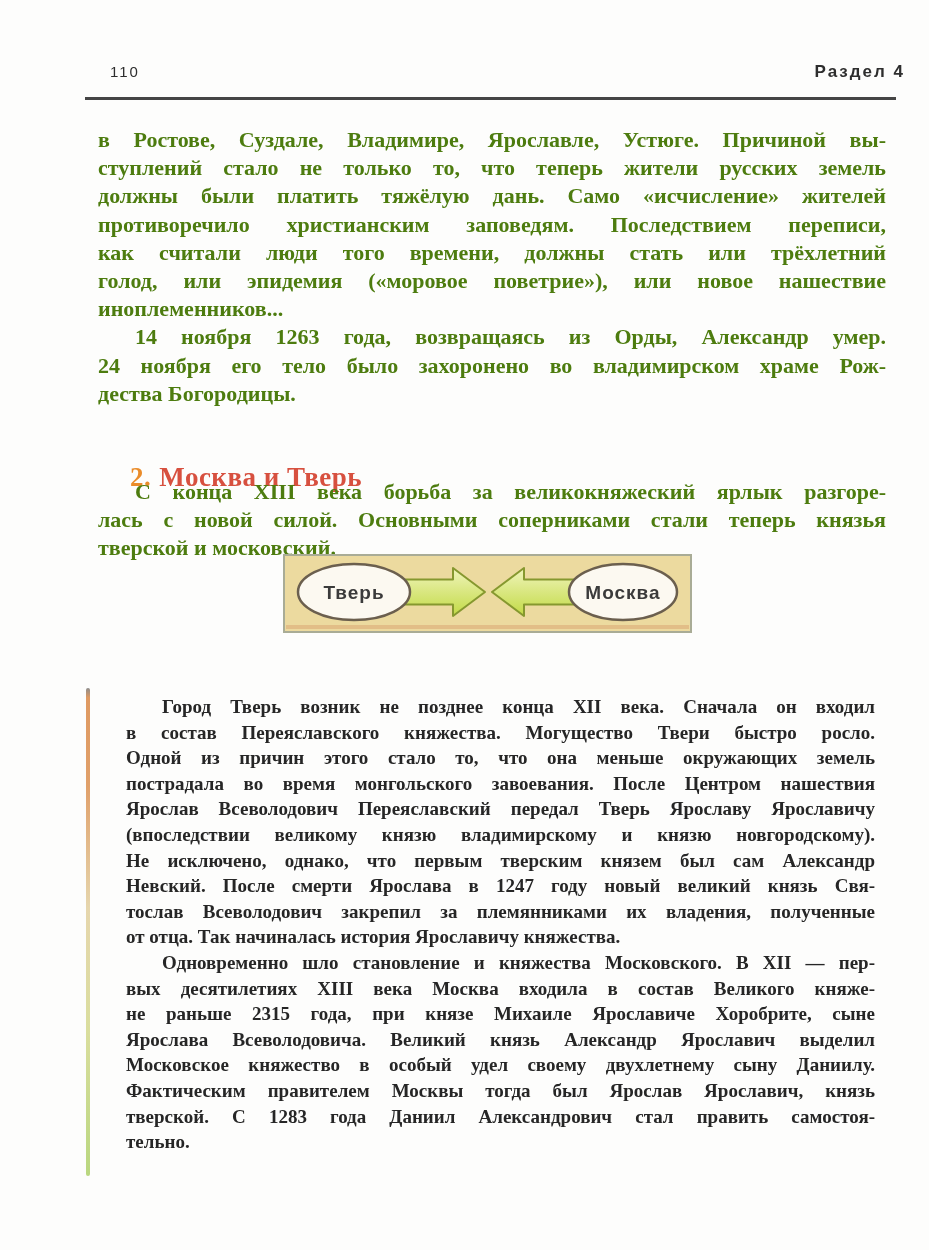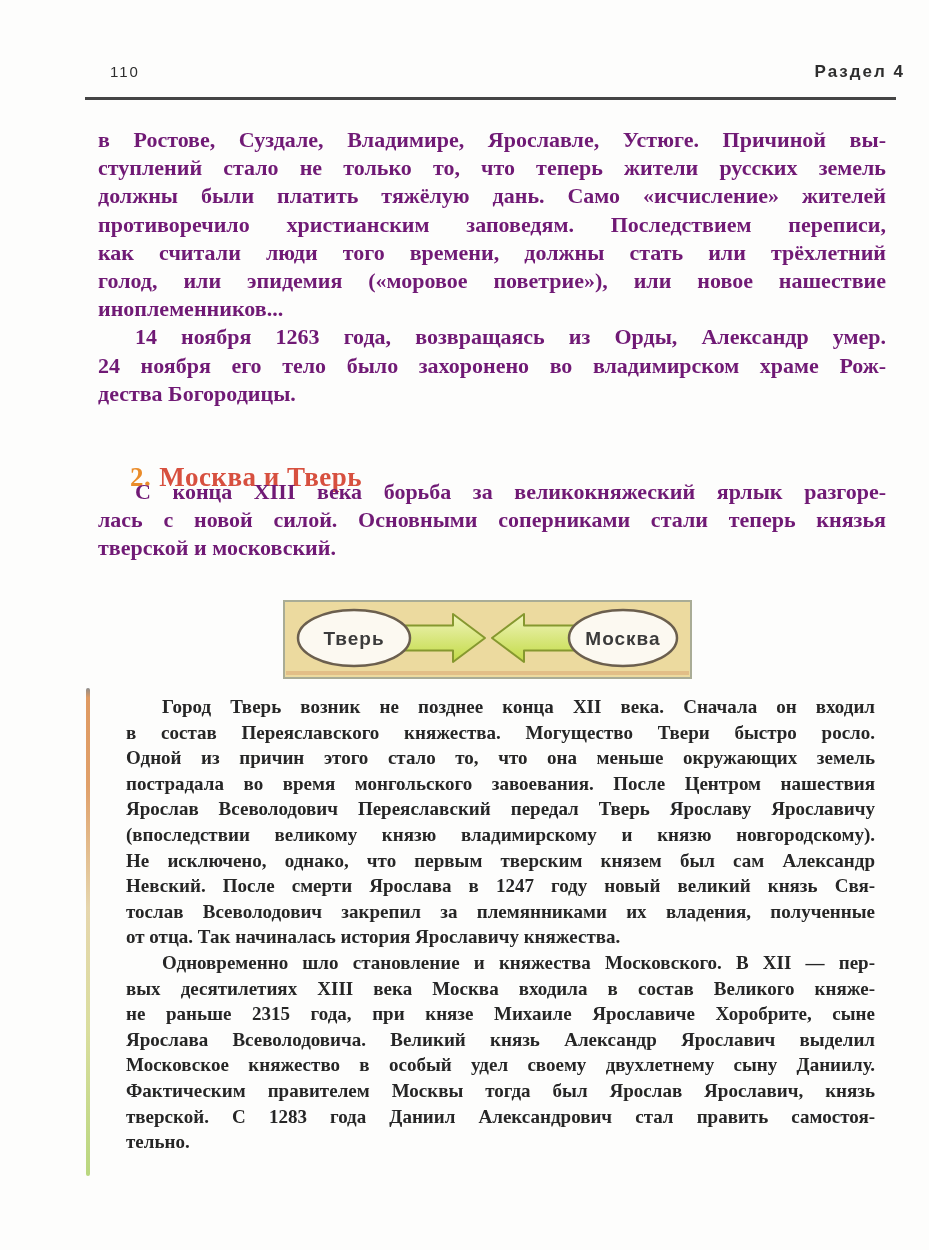--- a/index.html
+++ b/index.html
@@ -31,34 +31,34 @@
   
   .para { position:absolute; }
   .para .line {
     text-align:justify;
     text-align-last:justify;
     white-space:normal;
   }
   .para .line:last-child { text-align-last:left; }
   .indent-first .line:first-child { text-indent:37px; }
 
-  .main-text { left:98px; width:788px; font-size:22px; line-height:28.2px; font-weight:700; color:#701a75; }
+  .main-text { left:98px; width:788px; font-size:22px; line-height:28.2px; font-weight:700; color:#4d7c0f; }
   #para-group-1 { top:126px; }
   #para-3 { top:478px; }
 
   
   .section-heading {
     position:absolute; top:462px; left:130px;
     font-size:27px; font-weight:700; letter-spacing:0.5px;
   }
   .section-heading .num   { color:#ea8c2a; margin-right:8px; }
   .section-heading .title { color:#d7503f; }
 
   
-  .diagram-wrap { position:absolute; top:600px; left:283px; width:409px; height:79px; }
+  .diagram-wrap { position:absolute; top:554px; left:283px; width:409px; height:79px; }
 
   
   .reading-block {
     position:absolute; top:694px; left:126px; width:749px;
     font-size:19px; line-height:25.6px; font-weight:700; color:#262626;
   }
   .reading-block .para { position:static; }
   .reading-block .line { text-align:justify; text-align-last:justify; }
   .reading-block .para .line:last-child { text-align-last:left; }
   .reading-block .indent-first .line:first-child { text-indent:36px; }

